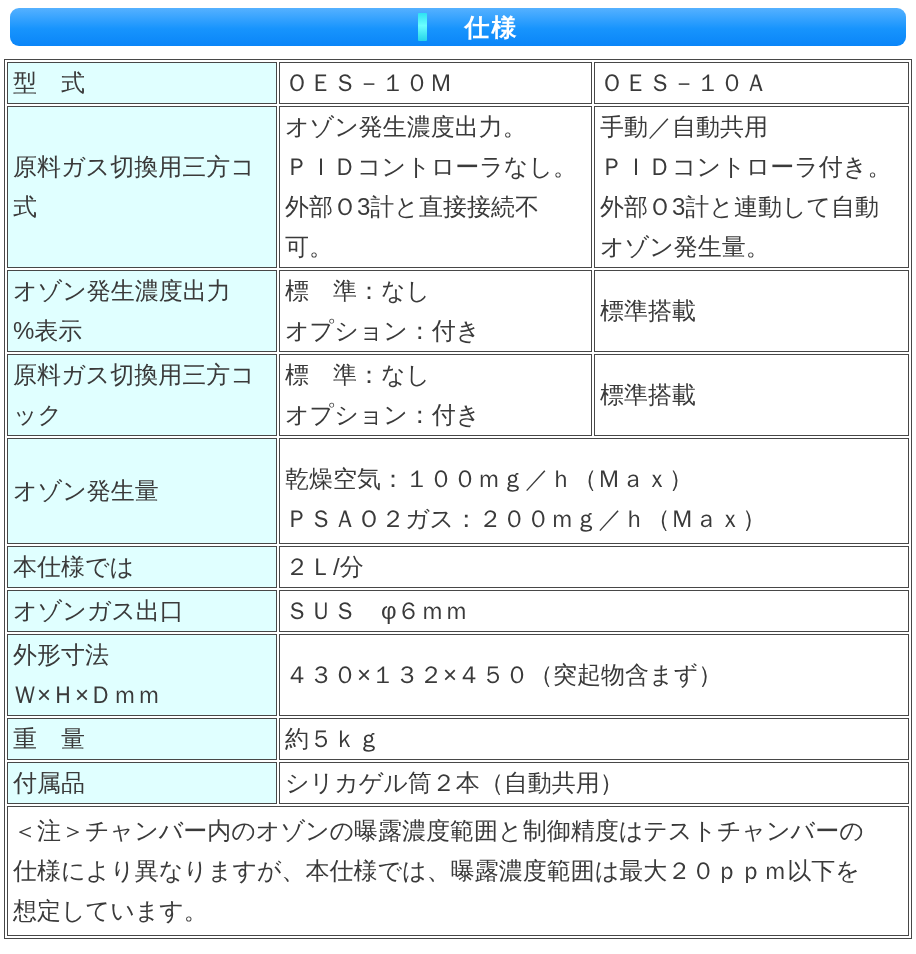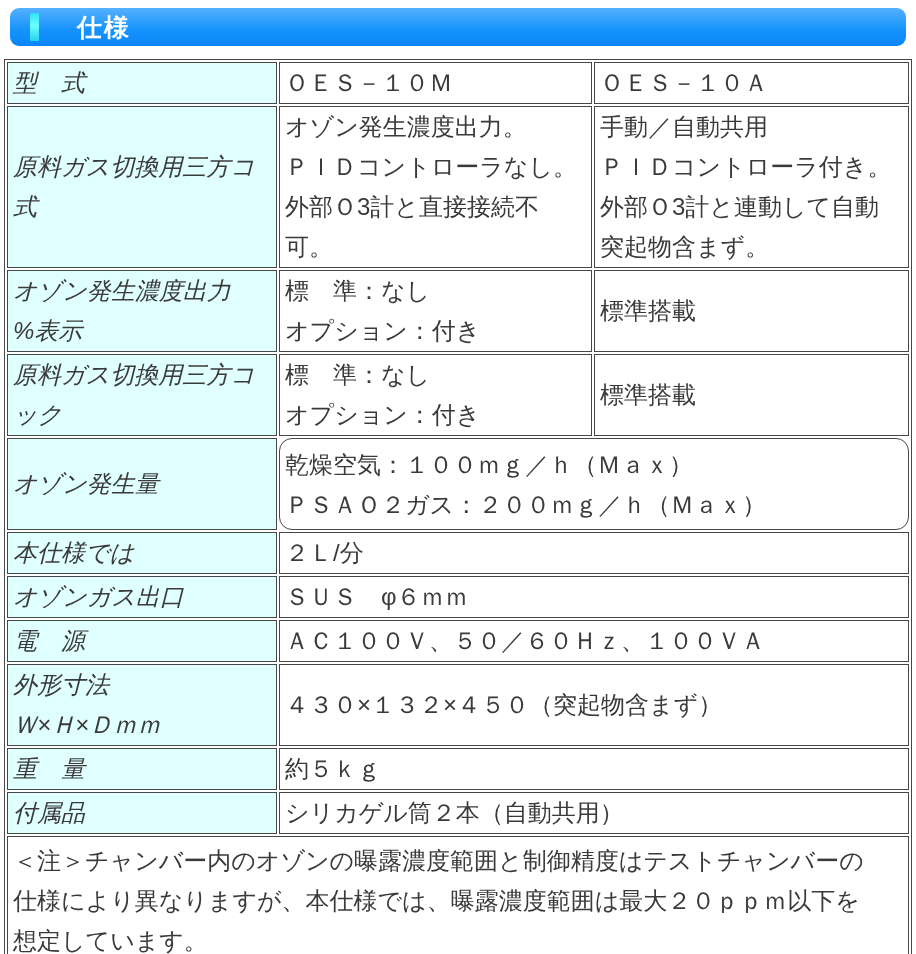--- a/index.html
+++ b/index.html
@@ -15,20 +15,21 @@
     overflow: hidden;
     background: #ffffff;
   }
   .banner {
     margin: 8px 10px 13px 10px;
     height: 38px;
     border-radius: 9px;
     background: linear-gradient(180deg, #55b1ff 0%, #1794fd 55%, #0a85f8 100%);
     display: flex;
     align-items: center;
+    justify-content: center;
   }
   .accent {
     width: 9px;
     height: 28px;
     margin-left: 20px;
     border-radius: 1px;
     background: linear-gradient(180deg, #2ee2f3 0%, #6bffff 45%, #24d4ea 100%);
   }
   .banner-title {
     color: #ffffff;
@@ -49,22 +50,22 @@
   td {
     border: 1px solid #474747;
     font-size: 24px;
     line-height: 40px;
     padding: 0 5px;
     vertical-align: middle;
     white-space: pre-line;
     word-break: break-all;
     overflow: hidden;
   }
-  td.lbl { background: #e0ffff; font-style: italic; }
-  td.tall { padding-top: 6px; padding-bottom: 4px; border-radius: 13px; }
+  td.lbl { background: #e0ffff; }
+  td.tall { padding-top: 20px; padding-bottom: 4px; }
   td.note { padding-top: 4px; padding-bottom: 4px; }
 </style>
 </head>
 <body>
 
 <div class="page">
 
   <div class="banner">
     <span class="accent"></span>
     <span class="banner-title">仕様</span>
@@ -87,21 +88,21 @@
     <tr>
       <td class="lbl">原料ガス切換用三方コ
 式</td>
       <td>オゾン発生濃度出力。
 ＰＩＤコントローラなし。
 外部Ｏ3計と直接接続不
 可。</td>
       <td>手動／自動共用
 ＰＩＤコントローラ付き。
 外部Ｏ3計と連動して自動
-突起物含まず。</td>
+オゾン発生量。</td>
     </tr>
 
     <tr>
       <td class="lbl">オゾン発生濃度出力
 %表示</td>
       <td>標　準：なし
 オプション：付き</td>
       <td>標準搭載</td>
     </tr>
 
@@ -122,24 +123,20 @@
     <tr>
       <td class="lbl">本仕様では</td>
       <td colspan="2">２Ｌ/分</td>
     </tr>
 
     <tr>
       <td class="lbl">オゾンガス出口</td>
       <td colspan="2">ＳＵＳ　φ６ｍｍ</td>
     </tr>
 
-    <tr>
-      <td class="lbl">電　源</td>
-      <td colspan="2">ＡＣ１００Ｖ、５０／６０Ｈｚ、１００ＶＡ</td>
-    </tr>
 
     <tr>
       <td class="lbl">外形寸法
 Ｗ×Ｈ×Ｄｍｍ</td>
       <td colspan="2">４３０×１３２×４５０（突起物含まず）</td>
     </tr>
 
     <tr>
       <td class="lbl">重　量</td>
       <td colspan="2">約５ｋｇ</td>

